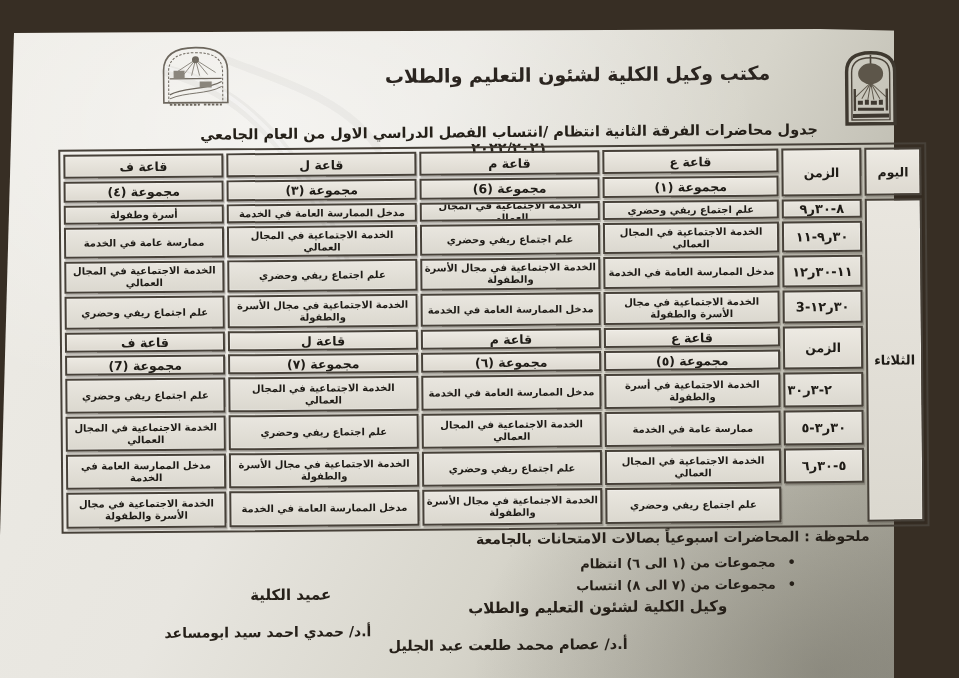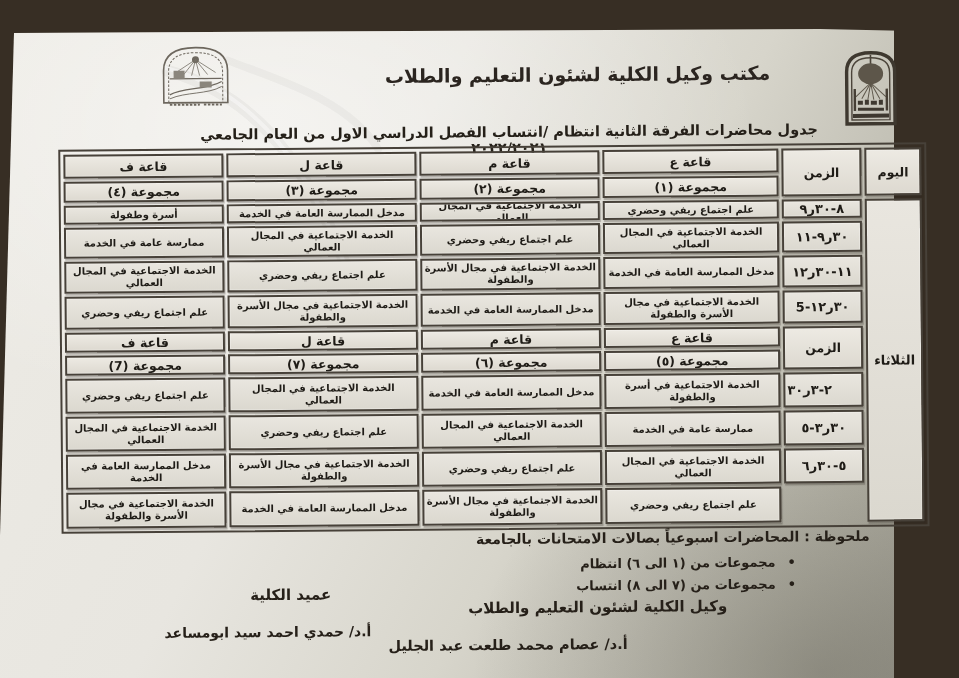--- a/index.html
+++ b/index.html
@@ -148,21 +148,21 @@
               <div class="cell head" style="grid-area: 1 / 5;">
                 <span>قاعة ل</span>
               </div>
               <div class="cell head" style="grid-area: 1 / 6;">
                 <span>قاعة ف</span>
               </div>
               <div class="cell head" style="grid-area: 2 / 3;">
                 <span>مجموعة (١)</span>
               </div>
               <div class="cell head" style="grid-area: 2 / 4;">
-                <span>مجموعة (٢)</span>
+                <span>مجموعة (6)</span>
               </div>
               <div class="cell head" style="grid-area: 2 / 5;">
                 <span>مجموعة (٣)</span>
               </div>
               <div class="cell head" style="grid-area: 2 / 6;">
                 <span>مجموعة (٤)</span>
               </div>
               <div class="cell time" style="grid-area: 3 / 2;">
                 <span>٨-٣٠ر٩</span>
               </div>
@@ -202,21 +202,21 @@
               <div class="cell subject" style="grid-area: 5 / 4;">
                 <span>الخدمة الاجتماعية في مجال الأسرة والطفولة</span>
               </div>
               <div class="cell subject" style="grid-area: 5 / 5;">
                 <span>علم اجتماع ريفي وحضري</span>
               </div>
               <div class="cell subject" style="grid-area: 5 / 6;">
                 <span>الخدمة الاجتماعية في المجال العمالي</span>
               </div>
               <div class="cell time" style="grid-area: 6 / 2;">
-                <span>٣٠ر١٢-5</span>
+                <span>٣٠ر١٢-3</span>
               </div>
               <div class="cell subject" style="grid-area: 6 / 3;">
                 <span>الخدمة الاجتماعية في مجال الأسرة والطفولة</span>
               </div>
               <div class="cell subject" style="grid-area: 6 / 4;">
                 <span>مدخل الممارسة العامة في الخدمة</span>
               </div>
               <div class="cell subject" style="grid-area: 6 / 5;">
                 <span>الخدمة الاجتماعية في مجال الأسرة والطفولة</span>
               </div>

